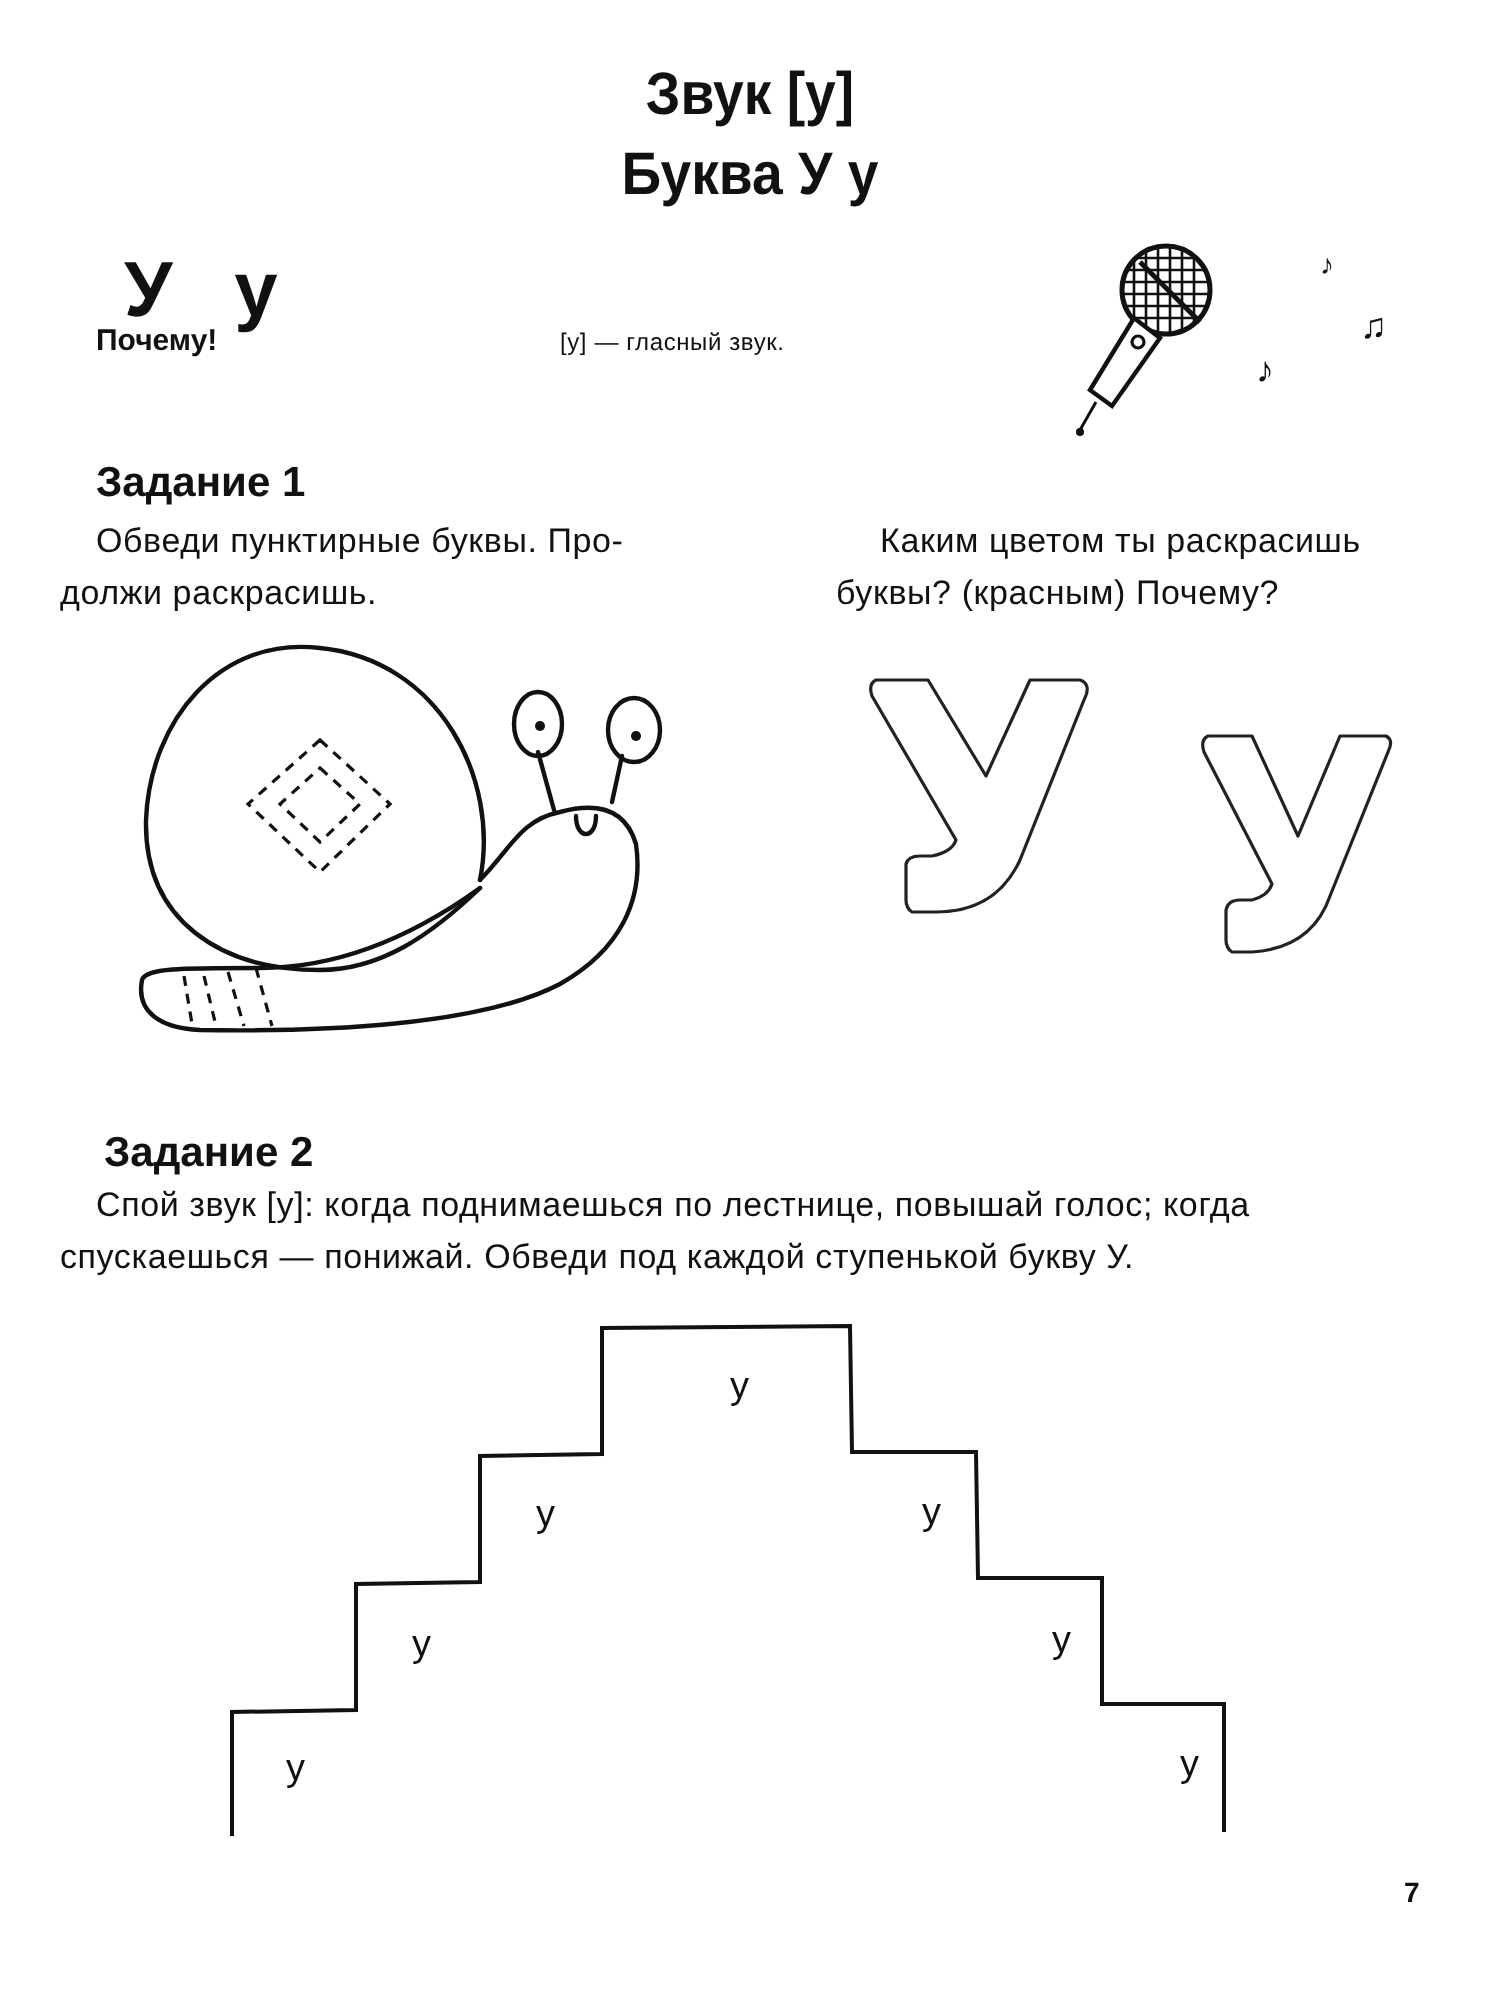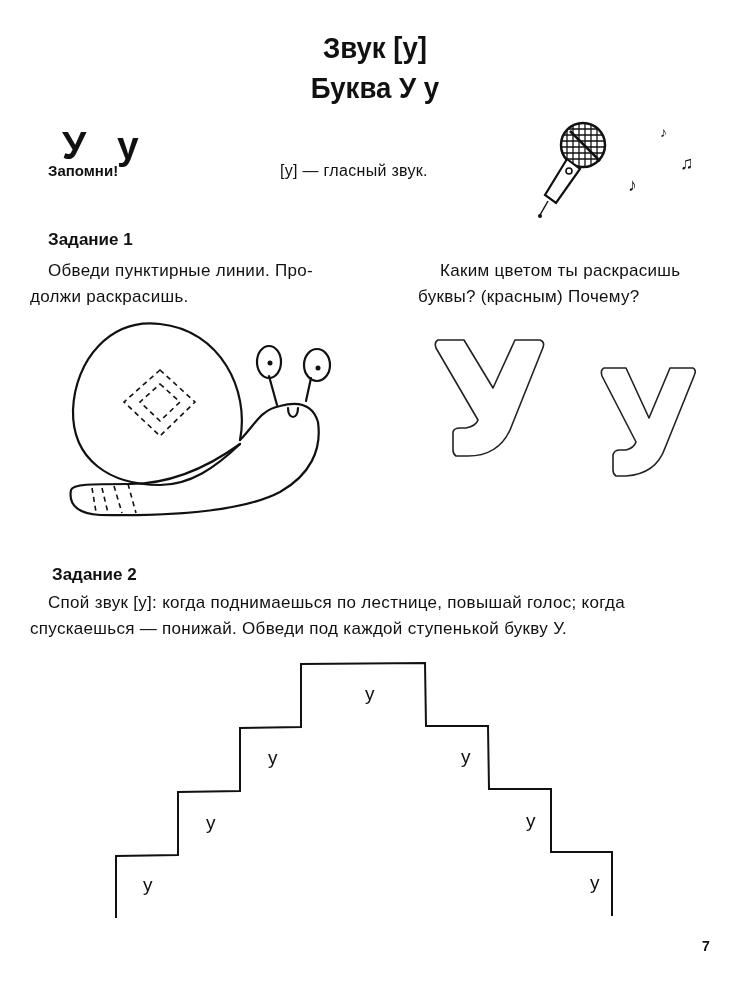--- a/index.html
+++ b/index.html
@@ -2,33 +2,33 @@
 <html><head>
 <meta charset="utf-8">
 <style>
   html, body { margin:0; padding:0; background:#ffffff; }
   body { width:750px; height:1000px; position:relative; overflow:hidden; color:#111; font-family:"Liberation Sans", sans-serif; }
   .abs { position:absolute; }
   .title { left:0; width:750px; text-align:center; font-weight:bold; font-size:30px; line-height:36px; font-family:"Liberation Sans", sans-serif; transform:scaleX(0.92); }
   .bigletters { font-weight:bold; font-size:39px; letter-spacing:10px; }
   .remember { font-weight:bold; font-size:15px; }
   .body-text { font-size:17px; line-height:26px; letter-spacing:0.3px; }
-  .task-h { font-weight:bold; font-size:17px; }
+  .task-h { font-weight:bold; font-size:21px; }
   .step-letter { font-size:19px; }
   .pagenum { font-weight:bold; font-size:14px; }
 </style>
 </head>
 <body>
 
 <div class="abs title" style="top:30px;">Звук [у]</div>
 <div class="abs title" style="top:70px;">Буква У у</div>
 
 <div class="abs bigletters" style="left:62px; top:124px;">У у</div>
-<div class="abs remember" style="left:48px; top:162px;">Запомни!</div>
-<div class="abs body-text" style="left:280px; top:158px; font-size:16px;">[у] — гласный звук.</div>
+<div class="abs remember" style="left:48px; top:162px;">Почему!</div>
+<div class="abs body-text" style="left:280px; top:158px; font-size:12px;">[у] — гласный звук.</div>
 
 <svg class="abs" style="left:530px; top:115px;" width="180" height="110" viewBox="0 0 180 110">
   <defs>
     <clipPath id="head">
         <circle cx="53" cy="30" r="22"></circle>
       </clipPath>
   </defs>
   <g clip-path="url(#head)" stroke="#111" stroke-width="1.3">
     <line x1="25" y1="14" x2="85" y2="14"></line>
       <line x1="25" y1="20" x2="85" y2="20"></line>
@@ -48,21 +48,21 @@
   <path d="M37 44 L50 54 L26 88 L15 80 Z" fill="#fff" stroke="#111" stroke-width="2.2"></path>
   <circle cx="39" cy="56" r="3" fill="none" stroke="#111" stroke-width="1.6"></circle>
   <line x1="18" y1="86" x2="10" y2="100" stroke="#111" stroke-width="1.5"></line>
   <circle cx="10" cy="101" r="2" fill="#111"></circle>
   <text x="130" y="22" font-size="14" fill="#111">♪</text>
   <text x="150" y="54" font-size="18" fill="#111">♫</text>
   <text x="98" y="76" font-size="18" fill="#111">♪</text>
 </svg>
 
 <div class="abs task-h" style="left:48px; top:230px;">Задание 1</div>
-<div class="abs body-text" style="left:48px; top:258px;">Обведи пунктирные линии. Про-</div>
+<div class="abs body-text" style="left:48px; top:258px;">Обведи пунктирные буквы. Про-</div>
 <div class="abs body-text" style="left:30px; top:284px;">должи раскрасишь.</div>
 <div class="abs body-text" style="left:440px; top:258px;">Каким цветом ты раскрасишь</div>
 <div class="abs body-text" style="left:418px; top:284px;">буквы? (красным) Почему?</div>
 
 <svg class="abs" style="left:40px; top:310px;" width="360" height="220" viewBox="0 0 360 220">
   <g fill="none" stroke="#111" stroke-width="2.2" stroke-linecap="round">
     <path d="M200 130 C210 80 180 20 120 14 C70 8 35 50 33 100 C32 150 70 175 120 175 C150 175 175 158 200 134"></path>
     <path d="M200 130 C215 115 220 100 240 96 C255 92 272 92 278 112 C282 140 270 165 240 182 C200 203 120 206 60 205 C40 204 28 196 31 180 C33 174 50 174 90 174 C110 174 150 170 200 134"></path>
     <line x1="237" y1="95" x2="229" y2="66"></line>
     <line x1="266" y1="91" x2="271" y2="68"></line>

